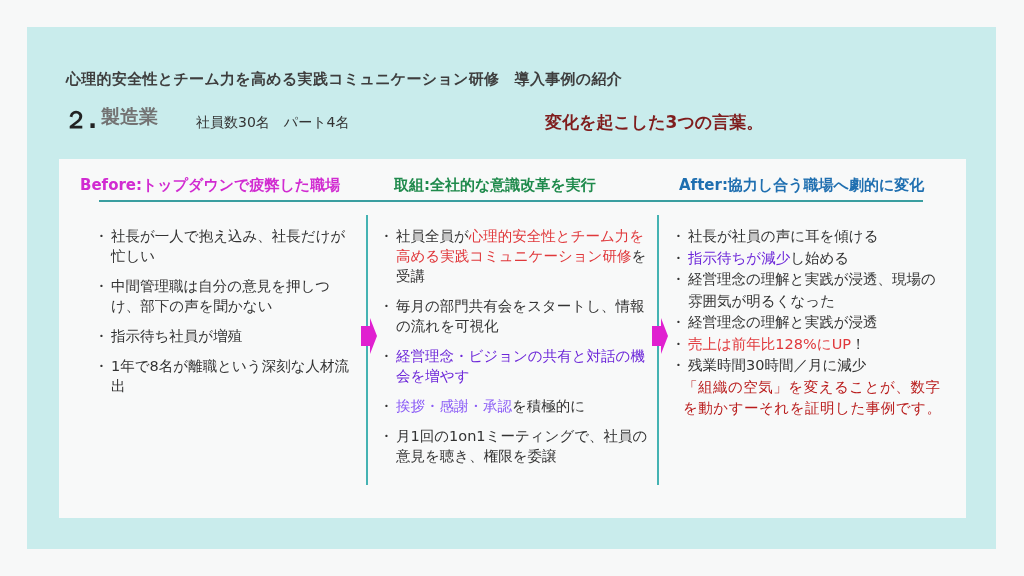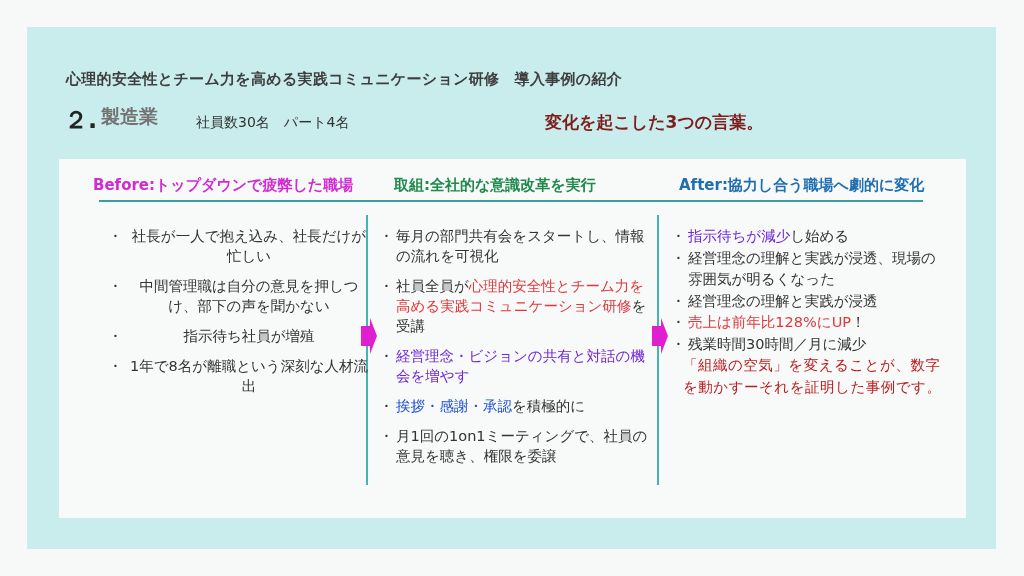--- a/index.html
+++ b/index.html
@@ -19,66 +19,67 @@
   .col-head { position:absolute; top:176px; font-size:15px; font-weight:bold; white-space:nowrap; }
   .arrow { position:absolute; width:16px; height:36px; }
   .col { position:absolute; top:226px; }
   .item { position:relative; padding-left:14px; font-size:14.5px; line-height:20px; color:#333; }
   .item::before { content:"・"; position:absolute; left:-3px; top:0; color:#333; }
   .col-before .item { margin-bottom:10px; }
   .col-action .item { margin-bottom:10px; }
   .col-after .item { margin-bottom:0; line-height:21.5px; }
   .red { color:#e0383b; }
   .green { color:#6d28d9; }
-  .blue { color:#1d4ed8; }
+  .blue { color:#8b5cf6; }
   .closing { font-size:14.5px; line-height:21.5px; color:#b91c1c; letter-spacing:0.5px; }
 </style>
 </head>
 <body>
 
 <div class="panel"></div>
 
 <div class="subtitle">心理的安全性とチーム力を高める実践コミュニケーション研修　導入事例の紹介</div>
 <div class="title-num">２.</div>
 <div class="title-main">製造業</div>
 <div class="title-sub">社員数30名　パート4名</div>
 <div class="title-right">変化を起こした3つの言葉。</div>
 
 <div class="card"></div>
 
-<div class="col-head" style="left:80px;color:#d12bd1;margin-left:13px;">Before:トップダウンで疲弊した職場</div>
+<div class="col-head" style="left:80px;color:#d12bd1;">Before:トップダウンで疲弊した職場</div>
 <div class="col-head" style="left:394px;color:#1f8a4c;">取組:全社的な意識改革を実行</div>
 <div class="col-head" style="left:679px;color:#1f6fb0;">After:協力し合う職場へ劇的に変化</div>
 
 <div class="hline"></div>
 <div class="vline" style="left:366px;"></div>
 <div class="vline" style="left:657px;"></div>
 
 <svg class="arrow" style="left:361px;top:318px;" viewBox="0 0 16 36">
   <polygon points="0,8 9,8 9,0 16,18 9,36 9,28 0,28" fill="#e020d0"></polygon>
 </svg>
 <svg class="arrow" style="left:652px;top:318px;" viewBox="0 0 16 36">
   <polygon points="0,8 9,8 9,0 16,18 9,36 9,28 0,28" fill="#e020d0"></polygon>
 </svg>
 
-<div class="col col-before" style="left:111px;width:262px;text-align:center;">
+<div class="col col-before" style="left:97px;width:262px;">
   <div class="item">社長が一人で抱え込み、社長だけが忙しい</div>
   <div class="item">中間管理職は自分の意見を押しつけ、部下の声を聞かない</div>
   <div class="item">指示待ち社員が増殖</div>
   <div class="item">1年で8名が離職という深刻な人材流出</div>
 </div>
 
 <div class="col col-action" style="left:382px;width:272px;">
+  <div class="item"><span>社員全員が</span><span class="red">心理的安全性とチーム力を高める実践コミュニケーション研修</span><span>を受講</span></div>
   <div class="item"><span>毎月の部門共有会をスタートし、情報の流れを可視化</span></div>
-  <div class="item"><span>社員全員が</span><span class="red">心理的安全性とチーム力を高める実践コミュニケーション研修</span><span>を受講</span></div>
   <div class="item"><span class="green">経営理念・ビジョンの共有と対話の機会を増やす</span></div>
   <div class="item"><span class="blue">挨拶・感謝・承認</span><span>を積極的に</span></div>
   <div class="item"><span>月1回の1on1ミーティングで、社員の意見を聴き、権限を委譲</span></div>
 </div>
 
 <div class="col col-after" style="left:674px;width:268px;">
+  <div class="item"><span>社長が社員の声に耳を傾ける</span></div>
   <div class="item"><span class="green">指示待ちが減少</span><span>し始める</span></div>
   <div class="item"><span>経営理念の理解と実践が浸透、現場の雰囲気が明るくなった</span></div>
   <div class="item"><span>経営理念の理解と実践が浸透</span></div>
   <div class="item"><span class="red">売上は前年比128%にUP</span><span>！</span></div>
   <div class="item"><span>残業時間30時間／月に減少</span></div>
   <div class="closing" style="padding-left:9px;">「組織の空気」を変えることが、数字を動かすーそれを証明した事例です。</div>
 </div>
 
 </body></html>

